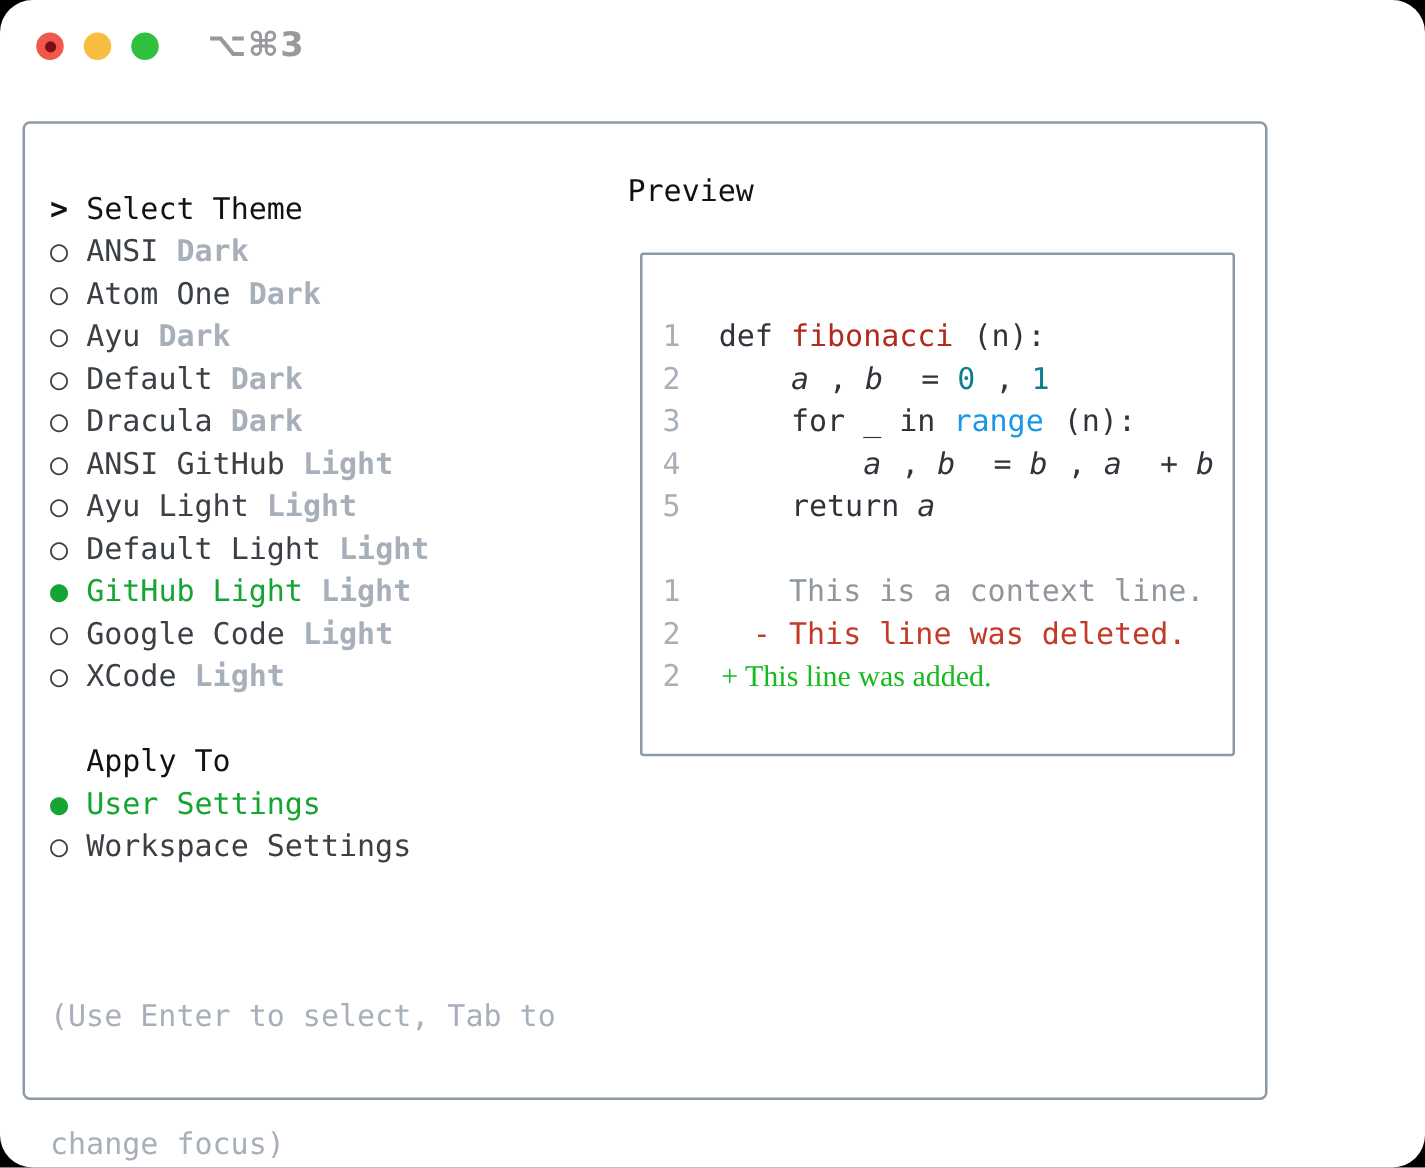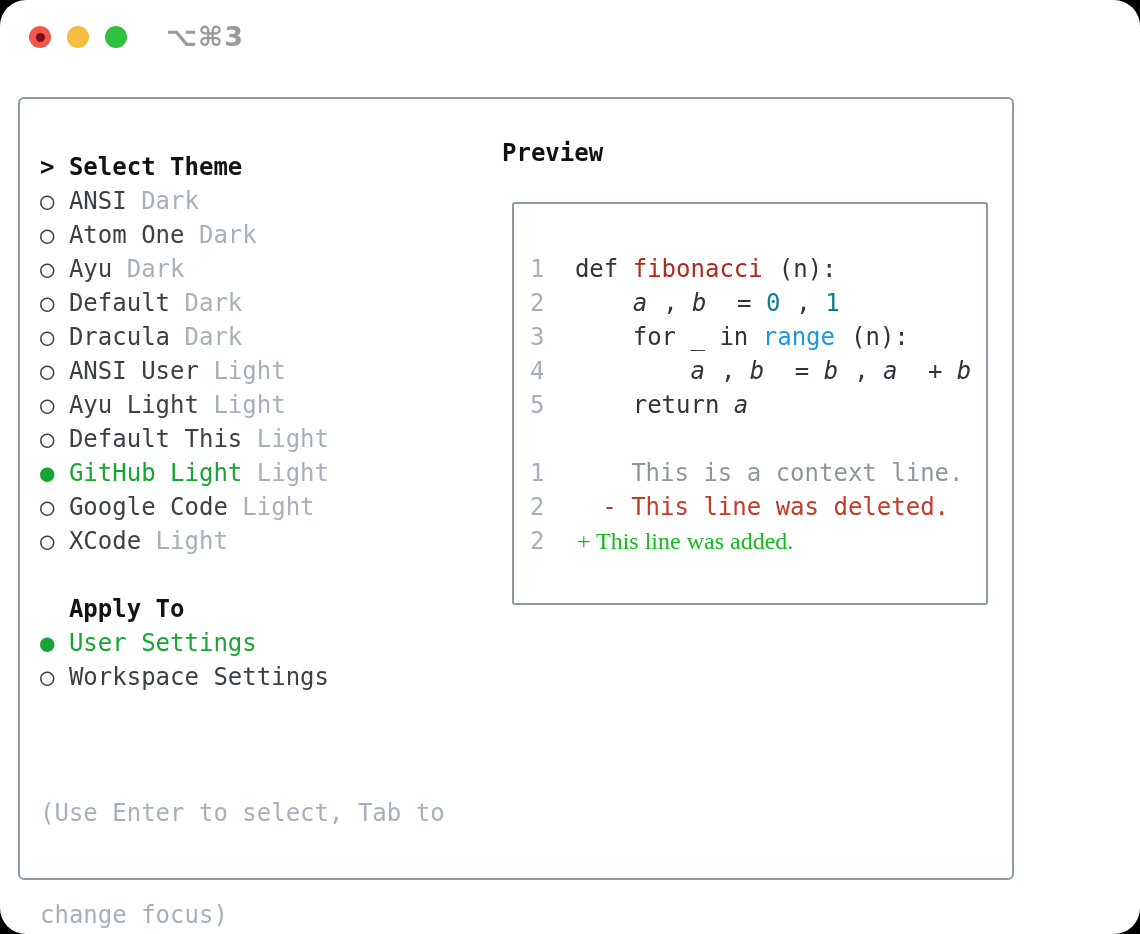--- a/index.html
+++ b/index.html
@@ -31,24 +31,24 @@
     width:996px;height:783px;
     border:2px solid var(--border);
     border-radius:6px;
     box-sizing:border-box;
     background:#fff;
   }
   .row{height:34px;line-height:34px;font-size:24px;white-space:pre;color:var(--text-dark);}
   .spacer{height:34px;}
   
   .left-pane{position:absolute;left:20px;top:51px;}
-  .hdr{font-weight:bold;color:var(--header-black);}
+  .hdr{font-weight:normal;color:var(--header-black);}
   .prefix{font-weight:bold;color:var(--header-black);}
   .marker{display:inline-block;}
-  .item .variant{color:var(--muted);}
+  .item .variant{color:var(--muted);font-weight:bold;}
   .item.selected .marker,.item.selected .name{color:var(--selected-green);}
   .hint{font-size:24px;line-height:34px;white-space:pre;color:var(--muted);}
   
   .preview-header{position:absolute;left:482px;top:37px;}
   .preview-box{
     position:absolute;left:492px;top:103px;
     width:476px;height:403px;
     border:2px solid var(--border);
     border-radius:3px;
     box-sizing:border-box;
@@ -89,25 +89,25 @@
 
   <div class="row item"><span class="marker">○</span><span> </span><span class="name">Atom One</span><span class="gap"> </span><span class="variant">Dark</span></div>
 
   <div class="row item"><span class="marker">○</span><span> </span><span class="name">Ayu</span><span class="gap"> </span><span class="variant">Dark</span></div>
 
   <div class="row item"><span class="marker">○</span><span> </span><span class="name">Default</span><span class="gap"> </span><span class="variant">Dark</span></div>
 
   <div class="row item"><span class="marker">○</span><span> </span><span class="name">Dracula</span><span class="gap"> </span><span class="variant">Dark</span></div>
 
 
-  <div class="row item"><span class="marker">○</span><span> </span><span class="name">ANSI User</span><span class="gap"> </span><span class="variant">Light</span></div>
+  <div class="row item"><span class="marker">○</span><span> </span><span class="name">ANSI GitHub</span><span class="gap"> </span><span class="variant">Light</span></div>
 
   <div class="row item"><span class="marker">○</span><span> </span><span class="name">Ayu Light</span><span class="gap"> </span><span class="variant">Light</span></div>
 
-  <div class="row item"><span class="marker">○</span><span> </span><span class="name">Default This</span><span class="gap"> </span><span class="variant">Light</span></div>
+  <div class="row item"><span class="marker">○</span><span> </span><span class="name">Default Light</span><span class="gap"> </span><span class="variant">Light</span></div>
 
   <div class="row item selected"><span class="marker">●</span><span> </span><span class="name">GitHub Light</span><span class="gap"> </span><span class="variant">Light</span></div>
 
   <div class="row item"><span class="marker">○</span><span> </span><span class="name">Google Code</span><span class="gap"> </span><span class="variant">Light</span></div>
 
   <div class="row item"><span class="marker">○</span><span> </span><span class="name">XCode</span><span class="gap"> </span><span class="variant">Light</span></div>
 </div>
       <div class="spacer"></div>
       <div class="row"><span>  </span><span class="hdr">Apply To</span></div>
       <div id="apply-list">

